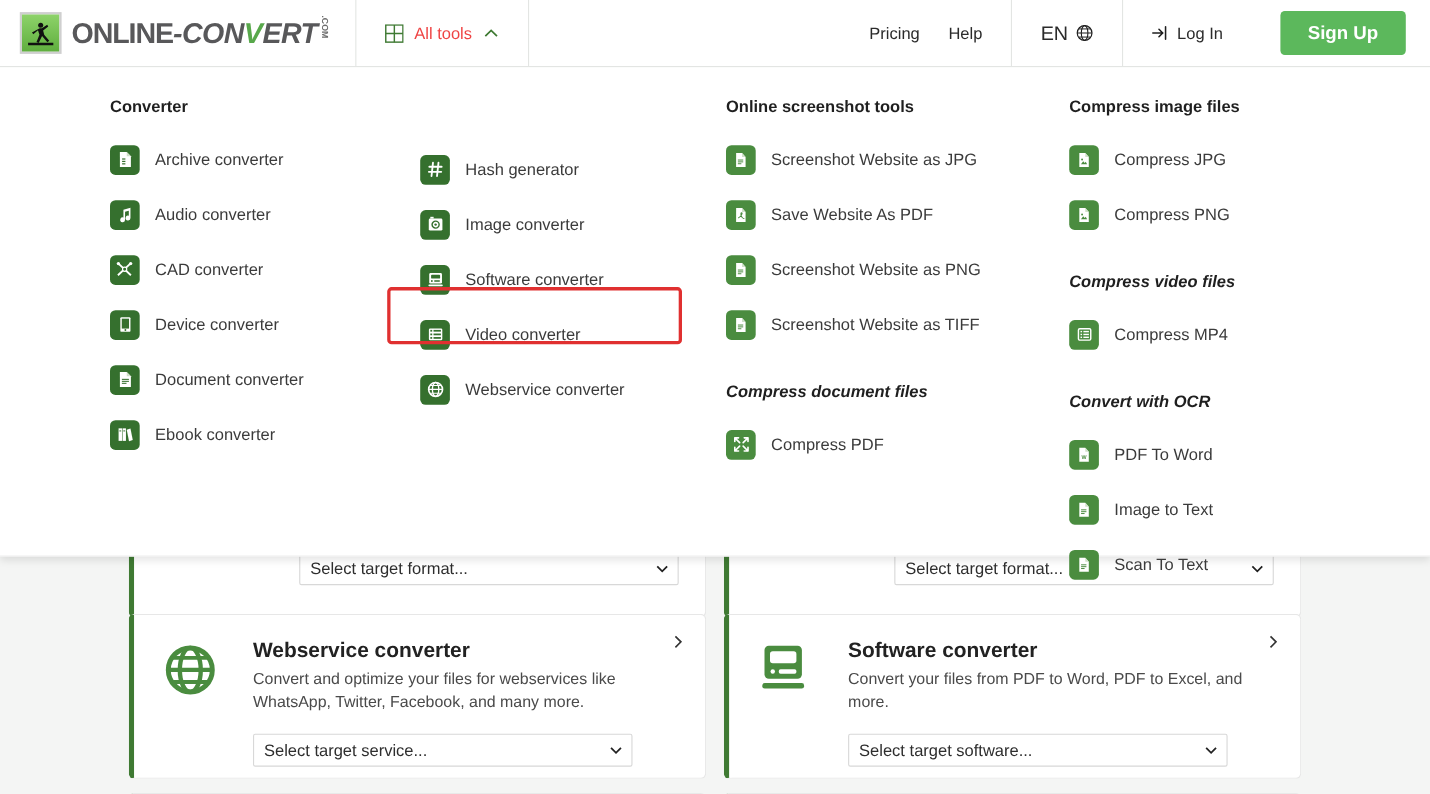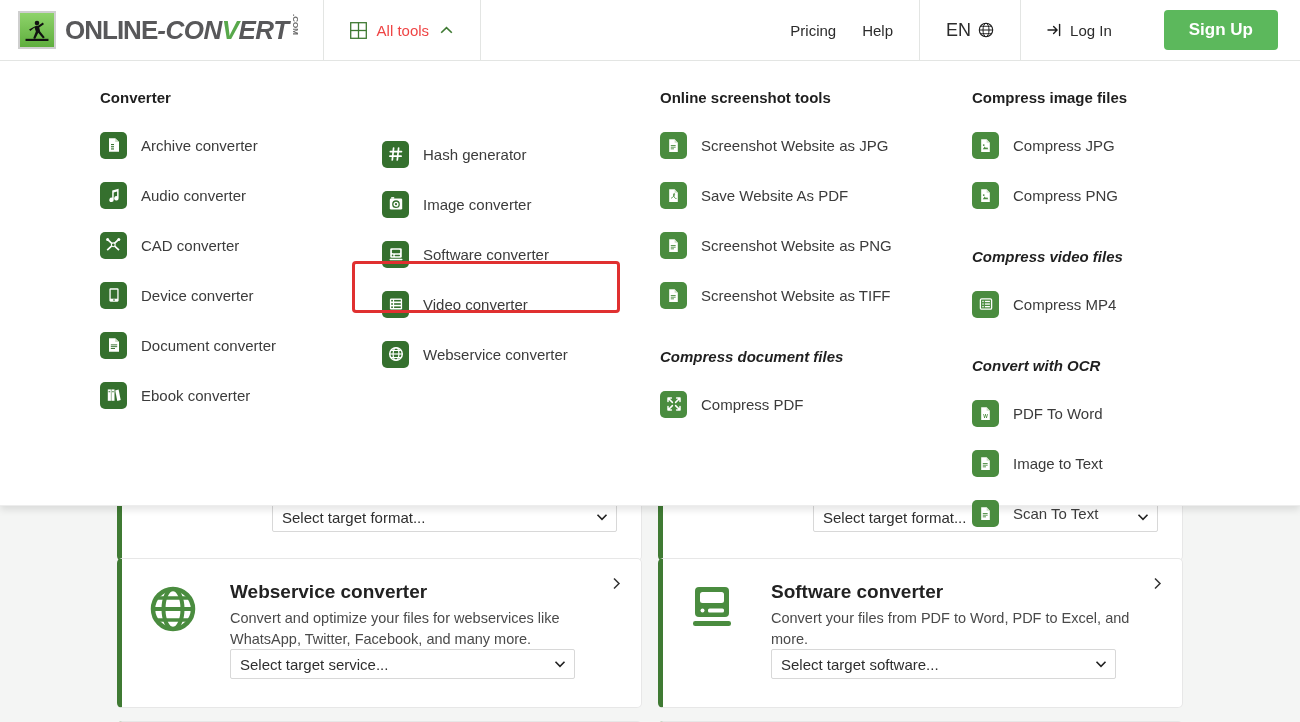--- a/index.html
+++ b/index.html
@@ -137,21 +137,21 @@
   .card-pad { padding: 22px 22px 22px 20px; position: relative; height: 100%; }
   .card-row { display: flex; gap: 26px; }
   .card-ic { width: 62px; flex: none; display:flex; align-items:flex-start; justify-content:center; padding-top: 4px; }
   .card-body { flex: 1; }
   .card-title { font-size: 19px; font-weight: bold; color: #222; margin-bottom: 5px; }
   .card-desc { font-size: 14.5px; color: #4a4a4a; line-height: 1.43; }
   .card-arrow {
     position: absolute; right: 18px; top: 18px;
     width: 13px; height: 13px;
   }
-  .selwrap { position: relative; width: 345px; }
+  .selwrap { margin-top: 18px; position: relative; width: 345px; }
   .sel {
     width: 100%; height: 30px;
     border: 1px solid #d8d8d8; background: #fff;
     font-family: inherit; font-size: 15px; color: #2e2e2e;
     padding: 0 26px 0 9px; border-radius: 2px;
     -webkit-appearance: none; appearance: none; cursor: pointer;
   }
   .sel-ch { position: absolute; right: 9px; top: 9px; width: 12px; height: 12px; pointer-events: none; }
 
   

